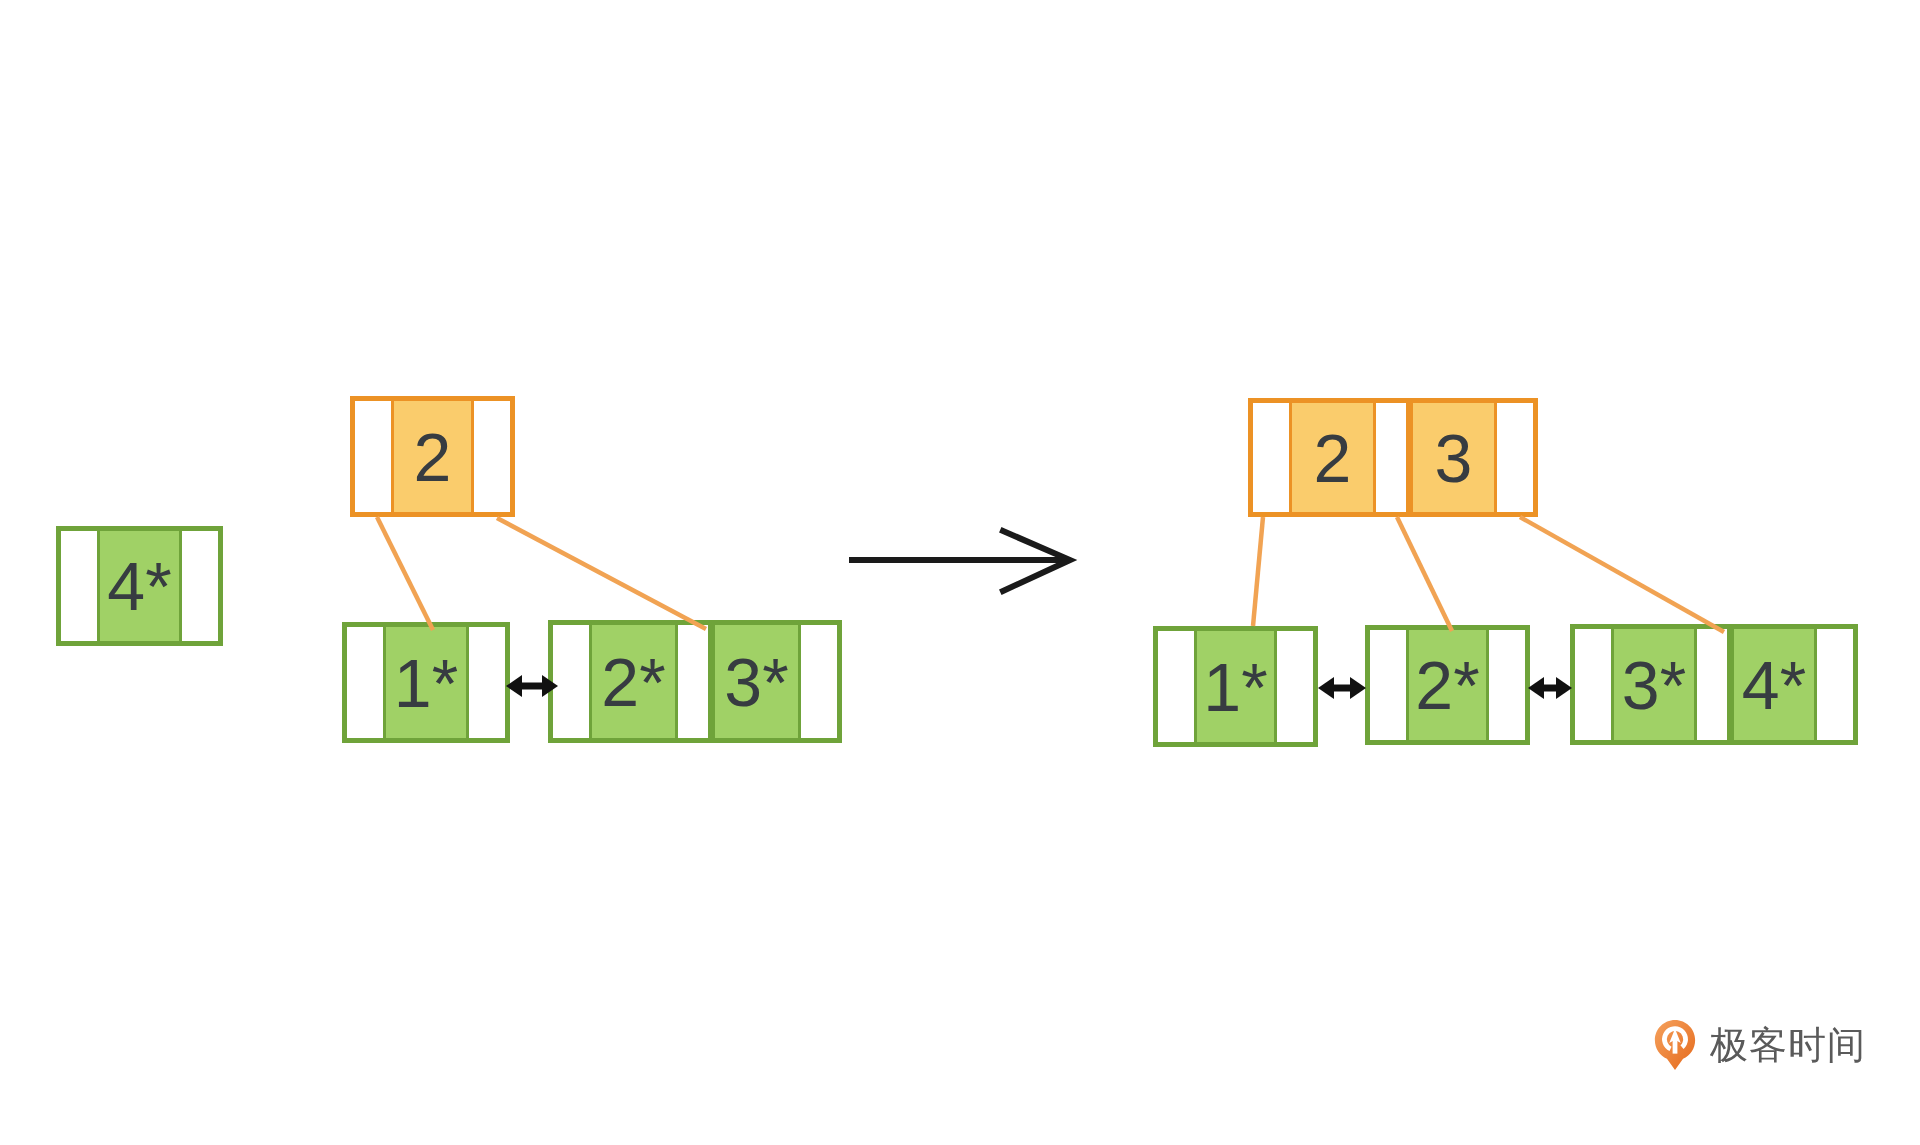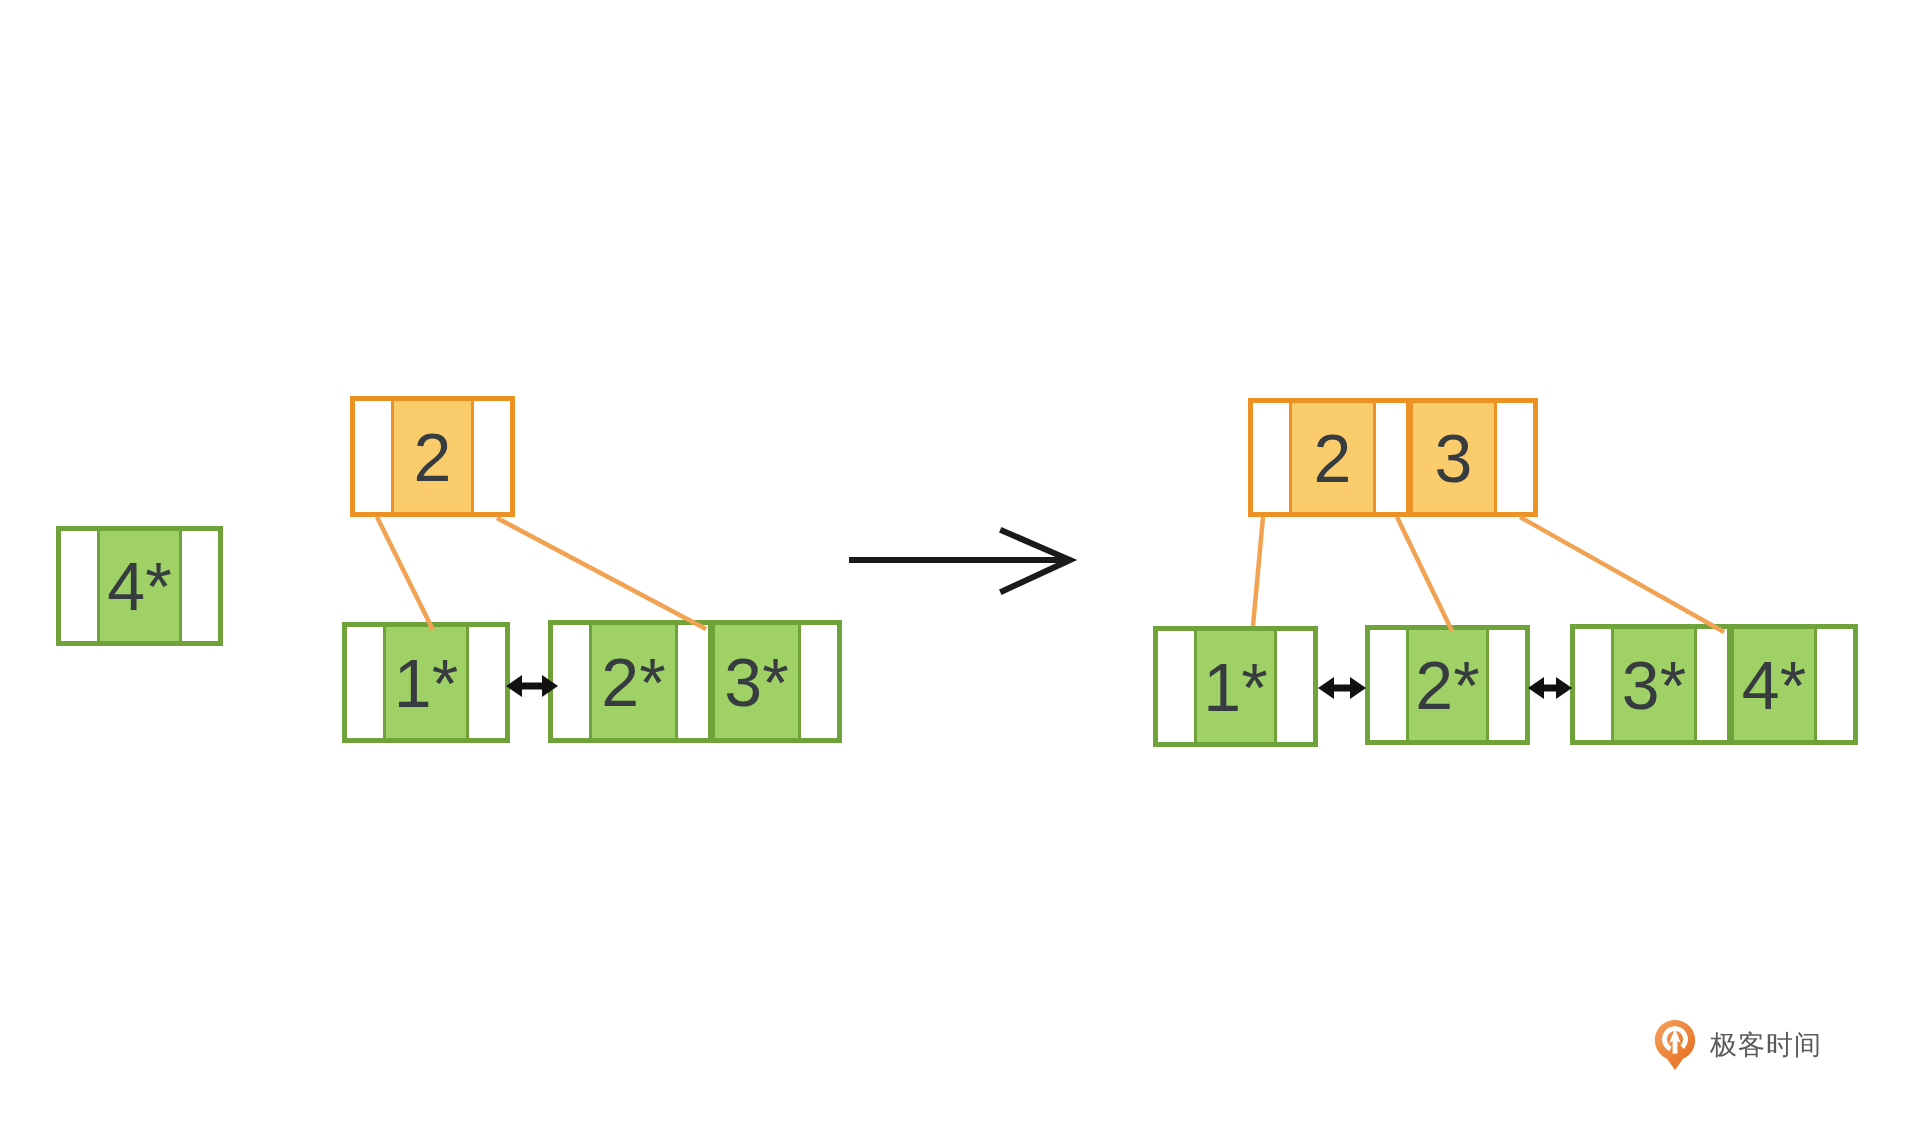--- a/index.html
+++ b/index.html
@@ -31,21 +31,21 @@
   .node.orange .key{background:var(--orange-fill);border-color:var(--orange-border)}
   .join{flex:0 0 7px;background:var(--green-border)}
   .node.orange .join{background:var(--orange-border)}
   .key.nobl{border-left:none}
 
   
   svg.overlay{position:absolute;left:0;top:0;pointer-events:none}
 
   
   .logo{position:absolute;left:1652px;top:1016px;display:flex;align-items:center;gap:12px}
-  .logo-text{font-size:27px;color:var(--logo-gray);letter-spacing:1px;
+  .logo-text{font-size:38px;color:var(--logo-gray);letter-spacing:1px;
              font-family:Liberation Mono, monospace}
 </style>
 </head>
 <body>
 
 <div class="canvas">
 
   <div class="node" style="left:56px;top:526px;width:167px;height:120px;">
     <div class="cell sp"></div>
     <div class="cell key">4*</div>

